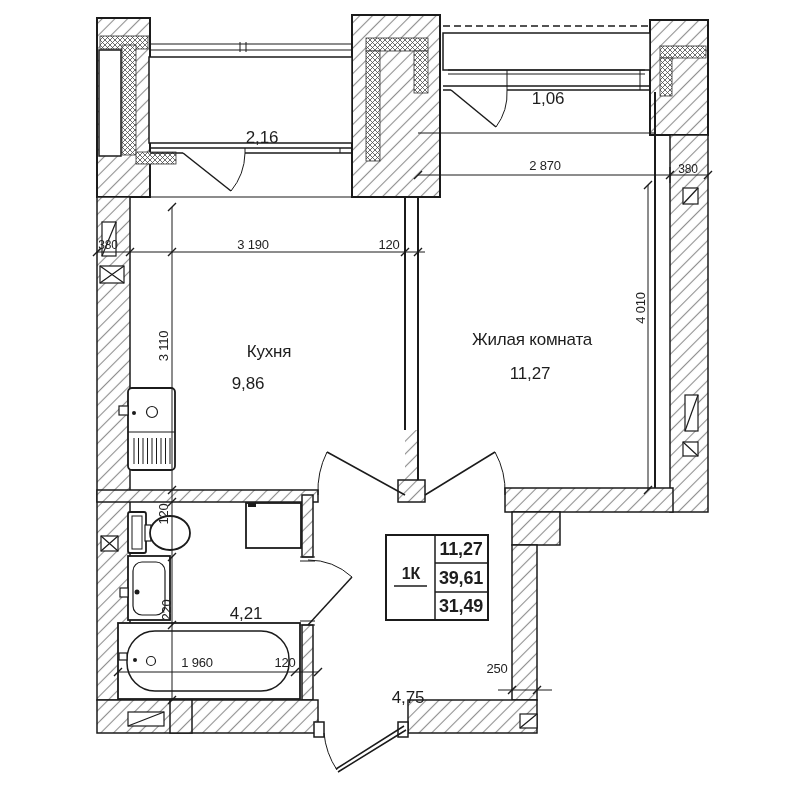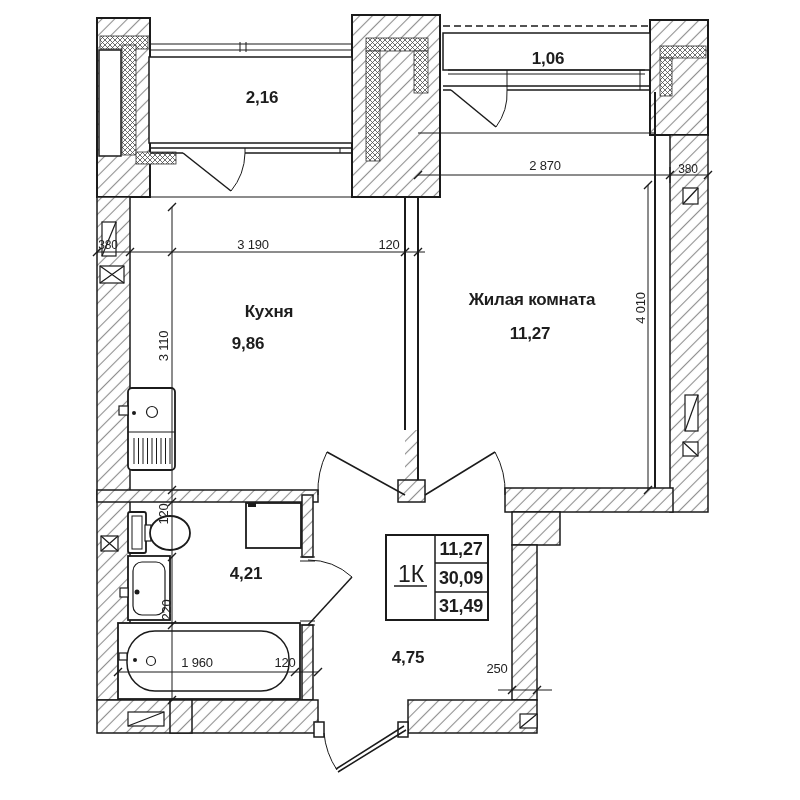--- a/index.html
+++ b/index.html
@@ -2,24 +2,24 @@
 <html><head>
 <meta charset="utf-8">
 <style>
   html,body{margin:0;padding:0;background:#fff;}
   .plan{position:relative;width:800px;height:800px;background:#fff;overflow:hidden;
         font-family:"Liberation Sans",sans-serif;}
   .plan svg{position:absolute;left:0;top:0;}
   .lbl{position:absolute;transform:translate(-50%,-50%);white-space:nowrap;
        color:#1d1d1d;letter-spacing:-0.2px;}
   .lbl.v{transform:translate(-50%,-50%) rotate(-90deg);}
-  .room{font-size:17px;font-weight:bold;}
+  .room{font-size:17px;font-weight:normal;margin-top:40px;}
   .dim{font-size:13px;font-weight:normal;color:#222;}
   .dim.sm{font-size:12px;}
-  .leg-type{font-size:23px;font-weight:normal;}
+  .leg-type{font-size:16px;font-weight:bold;}
   .leg-val{font-size:18px;font-weight:bold;}
 </style>
 </head>
 <body>
 
 <div class="plan">
 
 <svg width="800" height="800" viewBox="0 0 800 800">
   <defs>
     <pattern id="hatch" width="9" height="9" patternUnits="userSpaceOnUse" patternTransform="rotate(-45)">
@@ -206,16 +206,16 @@
 <div class="lbl dim v" style="left:166px;top:610px;">220</div>
 <div class="lbl dim" style="left:545px;top:165px;">2 870</div>
 <div class="lbl dim sm" style="left:688px;top:169px;">380</div>
 <div class="lbl dim v" style="left:640px;top:308px;">4 010</div>
 <div class="lbl dim" style="left:197px;top:662px;">1 960</div>
 <div class="lbl dim" style="left:285px;top:662px;">120</div>
 <div class="lbl dim" style="left:497px;top:668px;">250</div>
 
 <div class="lbl leg-type" style="left:411px;top:574px;">1К</div>
 <div class="lbl leg-val" style="left:461px;top:549px;">11,27</div>
-<div class="lbl leg-val" style="left:461px;top:578px;">30,09</div>
+<div class="lbl leg-val" style="left:461px;top:578px;">39,61</div>
 <div class="lbl leg-val" style="left:461px;top:606px;">31,49</div>
 
 </div>
 
 </body></html>

